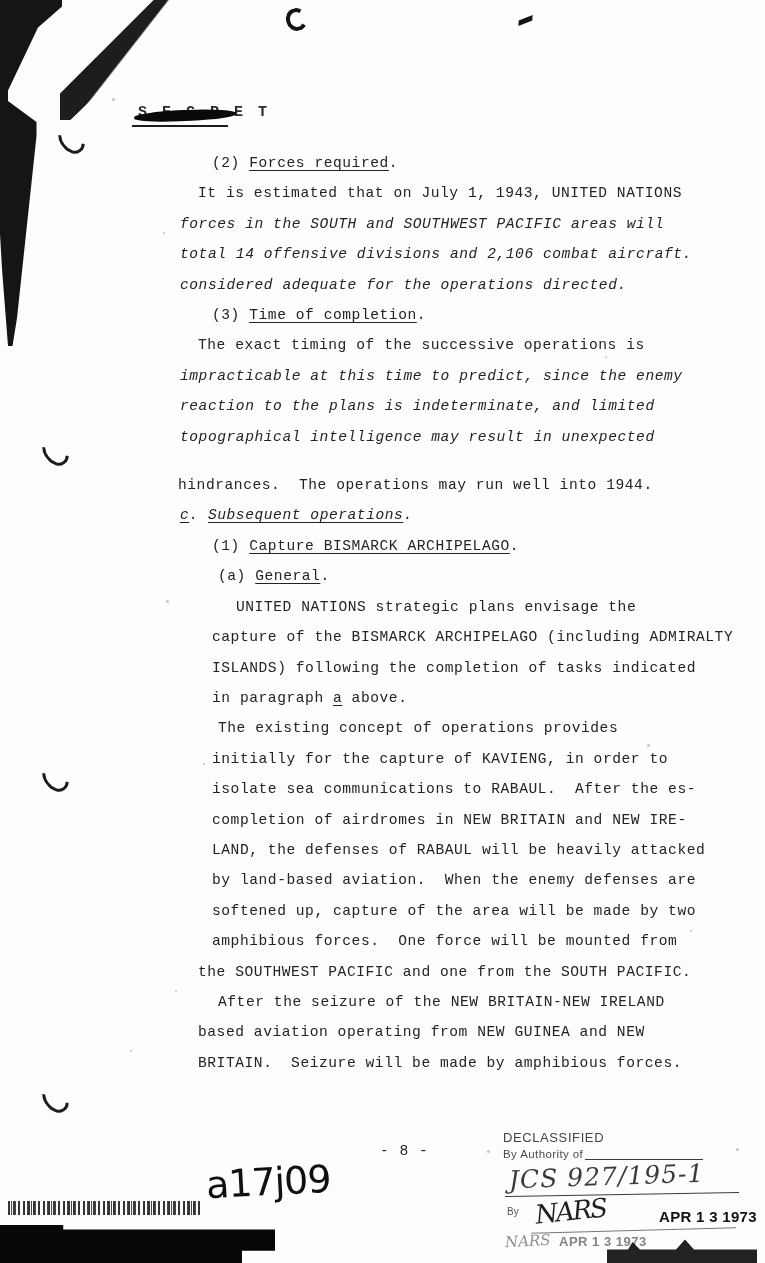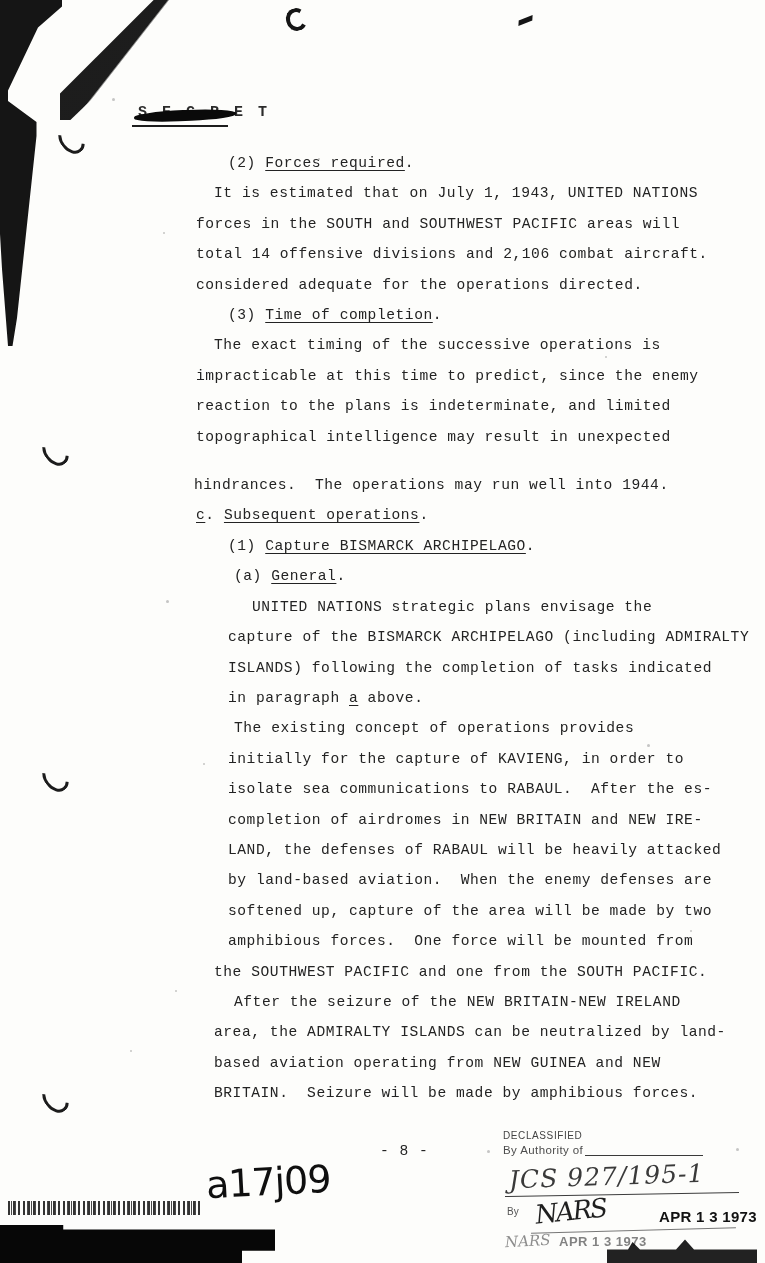--- a/index.html
+++ b/index.html
@@ -131,33 +131,32 @@
     height: 2px;
     background: #1d1d1d;
   }
 
   
   .body {
     position: absolute;
     left: 0;
     top: 148px;
     width: 641px;
-    padding-left: 16px;
   }
   .line {
     font-size: 14.6px;
     line-height: 30.4px;
     letter-spacing: 0.55px;
     white-space: pre;
     color: #232323;
   }
   .u { text-decoration: underline; text-underline-offset: 3px; }
 
   .i-0  { padding-left: 178px; margin-top: 18px; }
-  .i-1  { padding-left: 180px; }
+  .i-1  { padding-left: 180px; font-style: italic; }
   .i-2  { padding-left: 198px; }
   .i-3  { padding-left: 212px; }
   .i-4  { padding-left: 218px; }
   .i-5  { padding-left: 236px; }
 
   
   .page-num {
     position: absolute;
     left: 380px;
     top: 1143px;
@@ -179,21 +178,21 @@
   
   .declass {
     position: absolute;
     left: 503px;
     top: 1130px;
     width: 258px;
     color: #3a3a3a;
     font-family: "Liberation Sans", sans-serif;
   }
   .declass-title {
-    font-size: 10px;
+    font-size: 13px;
     letter-spacing: 0.6px;
     color: #434343;
   }
   .declass-auth {
     font-size: 11.5px;
     letter-spacing: 0.4px;
     color: #4d4d4d;
     margin-top: 3px;
     white-space: nowrap;
   }
@@ -344,21 +343,20 @@
       <div class="line i-4"><span>The existing concept of operations provides</span></div>
       <div class="line i-3"><span>initially for the capture of KAVIENG, in order to</span></div>
       <div class="line i-3"><span>isolate sea communications to RABAUL.  After the es-</span></div>
       <div class="line i-3"><span>completion of airdromes in NEW BRITAIN and NEW IRE-</span></div>
       <div class="line i-3"><span>LAND, the defenses of RABAUL will be heavily attacked</span></div>
       <div class="line i-3"><span>by land-based aviation.  When the enemy defenses are</span></div>
       <div class="line i-3"><span>softened up, capture of the area will be made by two</span></div>
       <div class="line i-3"><span>amphibious forces.  One force will be mounted from</span></div>
       <div class="line i-2"><span>the SOUTHWEST PACIFIC and one from the SOUTH PACIFIC.</span></div>
       <div class="line i-4"><span>After the seizure of the NEW BRITAIN-NEW IRELAND</span></div>
-      <div class="line i-2"><span>area, the ADMIRALTY ISLANDS can be neutralized by land-</span></div>
       <div class="line i-2"><span>based aviation operating from NEW GUINEA and NEW</span></div>
       <div class="line i-2"><span>BRITAIN.  Seizure will be made by amphibious forces.</span></div>
     </div>
 
   <div class="page-num">- 8 -</div>
 
   <div class="handwriting">a17j09</div>
 
   <div class="declass">
     <div class="declass-title">DECLASSIFIED</div>

